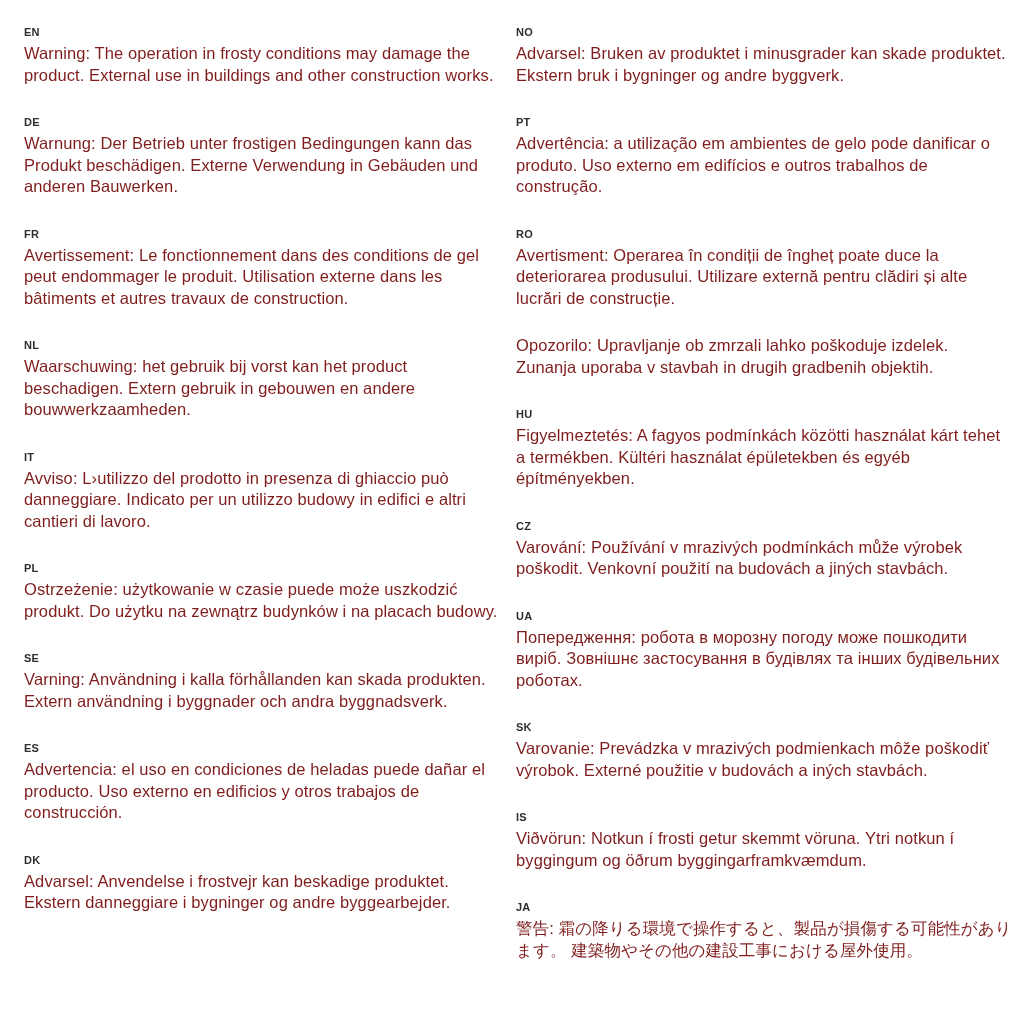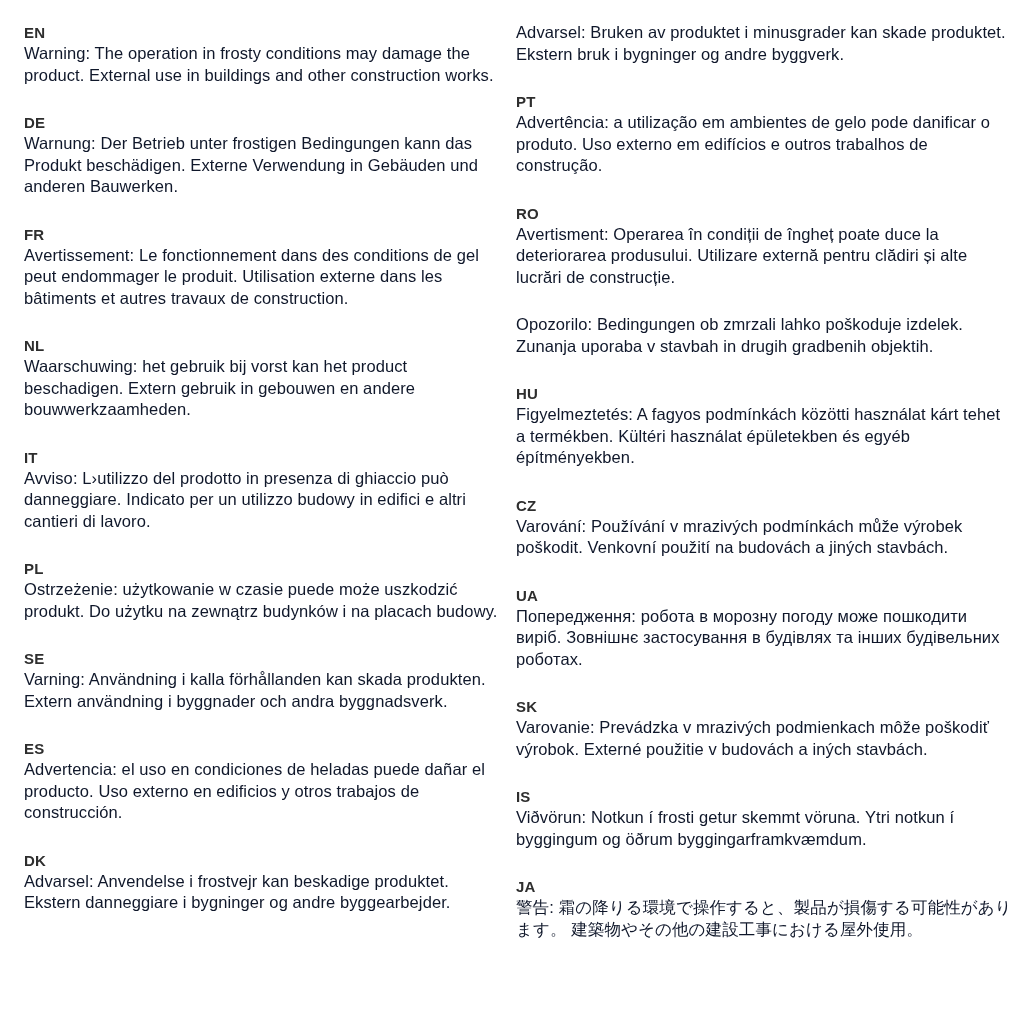--- a/index.html
+++ b/index.html
@@ -27,32 +27,32 @@
     padding-right: 10px;
   }
   .col-right {
     width: 496px;
   }
   .lang-section {
     margin: 0 0 26px 0;
   }
   .lang-code {
     margin: 0;
-    font-size: 15px;
+    font-size: 11px;
     line-height: 21px;
     font-weight: bold;
     color: #2e2e2e;
     letter-spacing: 0.2px;
   }
   .lang-text {
     margin: 0;
     font-size: 16.5px;
     line-height: 21.5px;
     letter-spacing: 0.1px;
-    color: #0f172a;
+    color: #7f1d1d;
   }
 </style>
 </head>
 <body>
 
 <div class="page">
   <div class="col col-left" id="col-left">
       <section class="lang-section">
         <h2 class="lang-code">EN</h2>
         <p class="lang-text">Warning: The operation in frosty conditions may damage the product. External use in buildings and other construction works.</p>
@@ -85,32 +85,33 @@
         <h2 class="lang-code">ES</h2>
         <p class="lang-text">Advertencia: el uso en condiciones de heladas puede dañar el producto. Uso externo en edificios y otros trabajos de construcción.</p>
       </section>
       <section class="lang-section">
         <h2 class="lang-code">DK</h2>
         <p class="lang-text">Advarsel: Anvendelse i frostvejr kan beskadige produktet. Ekstern danneggiare i bygninger og andre byggearbejder.</p>
       </section>
     </div>
   <div class="col col-right" id="col-right">
       <section class="lang-section">
+        <h2 class="lang-code">NO</h2>
         <p class="lang-text">Advarsel: Bruken av produktet i minusgrader kan skade produktet. Ekstern bruk i bygninger og andre byggverk.</p>
       </section>
       <section class="lang-section">
         <h2 class="lang-code">PT</h2>
         <p class="lang-text">Advertência: a utilização em ambientes de gelo pode danificar o produto. Uso externo em edifícios e outros trabalhos de construção.</p>
       </section>
       <section class="lang-section">
         <h2 class="lang-code">RO</h2>
         <p class="lang-text">Avertisment: Operarea în condiții de îngheț poate duce la deteriorarea produsului. Utilizare externă pentru clădiri și alte lucrări de construcție.</p>
       </section>
       <section class="lang-section">
-        <p class="lang-text">Opozorilo: Bedingungen ob zmrzali lahko poškoduje izdelek. Zunanja uporaba v stavbah in drugih gradbenih objektih.</p>
+        <p class="lang-text">Opozorilo: Upravljanje ob zmrzali lahko poškoduje izdelek. Zunanja uporaba v stavbah in drugih gradbenih objektih.</p>
       </section>
       <section class="lang-section">
         <h2 class="lang-code">HU</h2>
         <p class="lang-text">Figyelmeztetés: A fagyos podmínkách közötti használat kárt tehet a termékben. Kültéri használat épületekben és egyéb építményekben.</p>
       </section>
       <section class="lang-section">
         <h2 class="lang-code">CZ</h2>
         <p class="lang-text">Varování: Používání v mrazivých podmínkách může výrobek poškodit. Venkovní použití na budovách a jiných stavbách.</p>
       </section>
       <section class="lang-section">

